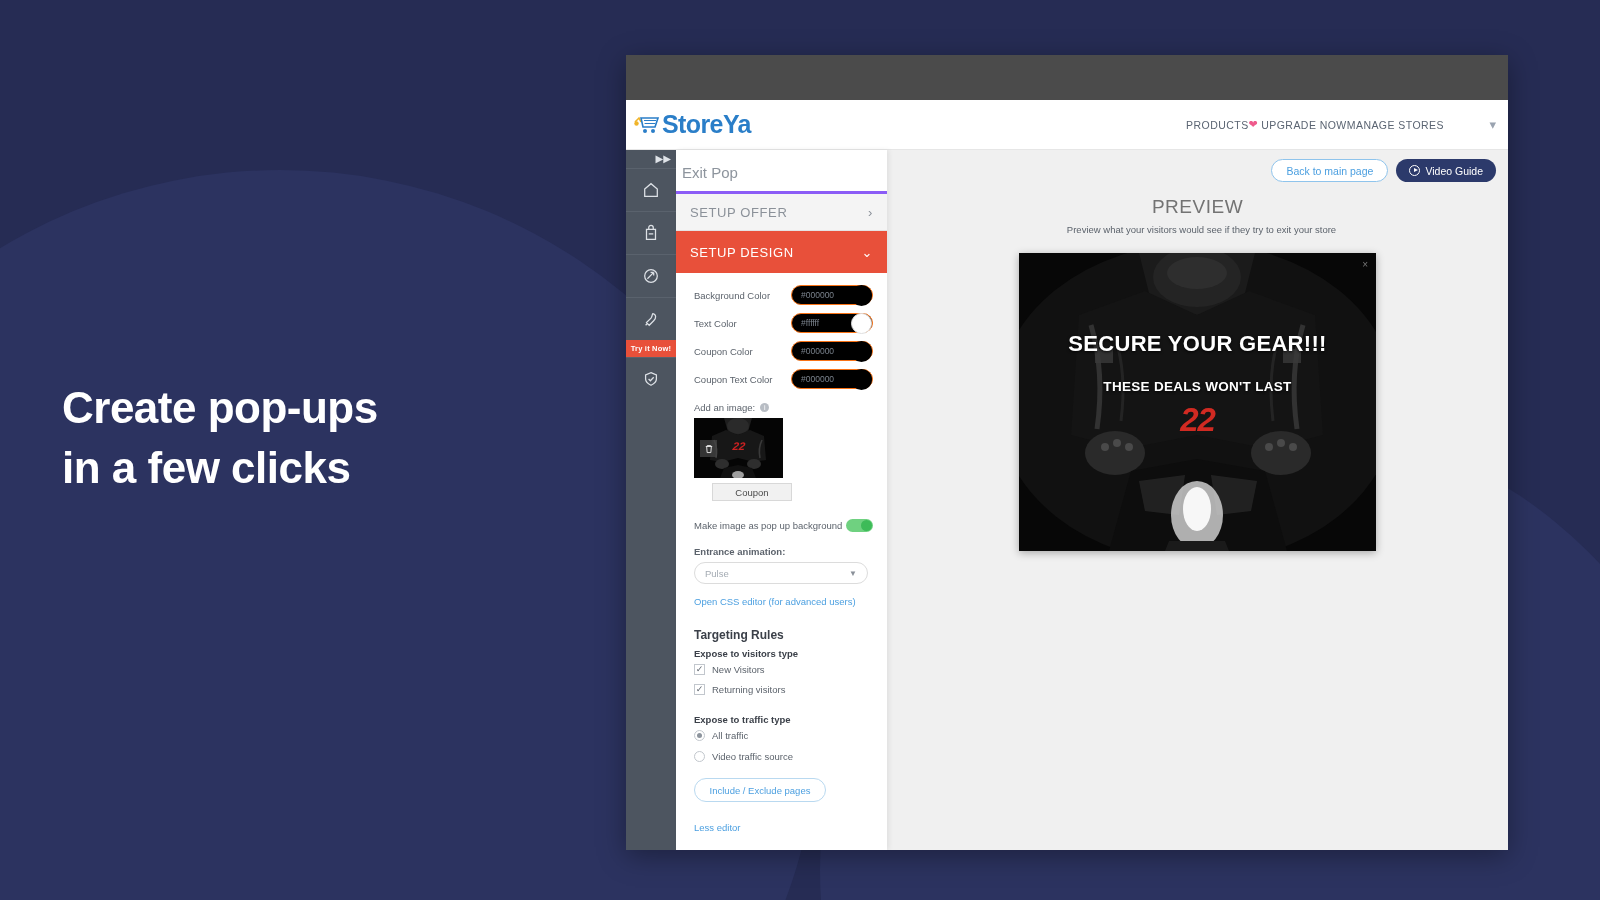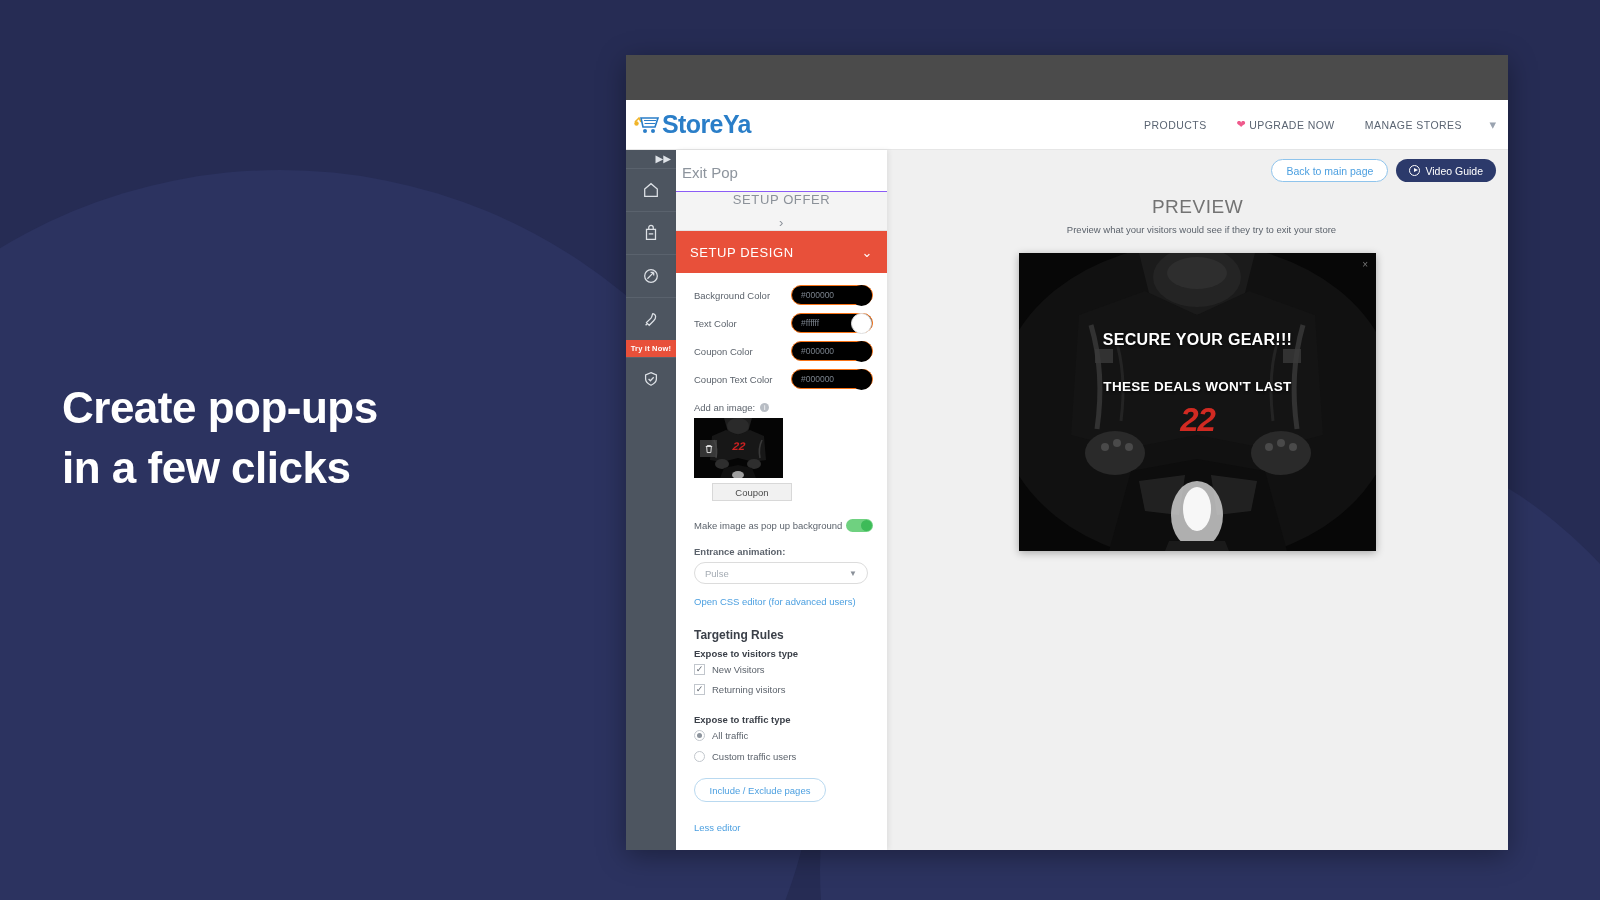--- a/index.html
+++ b/index.html
@@ -40,21 +40,21 @@
   .chrome-bar { height: 45px; background: #4b4b4b; }
 
   
   .site-header {
     height: 50px; background: #ffffff; position: relative;
     display: flex; align-items: center; border-bottom: 1px solid #e6e6e6;
   }
   .logo { display: flex; align-items: center; margin-left: 6px; }
   .logo-cart { width: 30px; height: 24px; position: relative; }
   .logo-text { font-size: 25px; color: #2a7ec8; font-weight: 600; letter-spacing: -.6px; }
-  .nav { position: absolute; right: 46px; display: flex; align-items: center; gap: 30px; }
+  .nav { position: absolute; right: 64px; display: flex; align-items: center; }
   .nav-item { font-size: 10.5px; color: #5a6472; letter-spacing: .45px; cursor: pointer; white-space: nowrap; }
   .nav-item.upgrade { display: flex; align-items: center; gap: 3px; }
   .heart { color: #ef5a8c; font-size: 11px; }
   .nav-caret { position: absolute; right: 12px; color: #9aa3b0; font-size: 13px; }
 
   
   .app-body { display: flex; height: 700px; background: #f0f0f0; }
 
   
   .rail {
@@ -76,21 +76,21 @@
   .panel {
     width: 211px; flex: 0 0 211px; background: #ffffff;
     box-shadow: 2px 0 5px rgba(0,0,0,.07);
     display: flex; flex-direction: column; position: relative; z-index: 3;
   }
   .panel-title { font-size: 15px; color: #8d949d; padding: 14px 0 10px 6px; font-weight: 400; }
   .accordion-row {
     height: 40px; display: flex; align-items: center; justify-content: space-between;
     padding: 0 14px; font-size: 13px; letter-spacing: .6px; cursor: pointer;
   }
-  .acc-offer { background: #f4f4f4; color: #8b9199; border-top: 1px solid #8b5cf6; border-bottom: 1px solid #e4e4e4; flex-direction: column; }
+  .acc-offer { background: #f4f4f4; color: #8b9199; border-top: 3px solid #8b5cf6; border-bottom: 1px solid #e4e4e4; }
   .acc-design { background: #e8503a; color: #ffffff; height: 42px; }
   .acc-chev { font-size: 13px; }
 
   .panel-scroll { flex: 1; overflow: hidden; padding: 0 0 0 0; }
   .field-rows { padding: 12px 14px 0 18px; }
   .field-row { display: flex; align-items: center; justify-content: space-between; margin-bottom: 8px; }
   .field-label { font-size: 9.5px; color: #5c636c; }
   .color-input {
     width: 82px; height: 20px; border: 1px solid #f97316; border-radius: 10px;
     background: #000000; display: flex; align-items: center; position: relative;
@@ -188,21 +188,21 @@
   .preview-sub { text-align: center; font-size: 9.5px; color: #5c636c; padding-top: 6px; padding-left: 8px; }
 
   .popup {
     width: 357px; height: 298px; margin: 18px auto 0; background: #0a0a0a;
     position: relative; overflow: hidden; box-shadow: 0 2px 8px rgba(0,0,0,.3);
   }
   .popup-close { position: absolute; right: 8px; top: 6px; color: #777; font-size: 10px; cursor: pointer; z-index: 5; }
   .moto { position: absolute; inset: 0; }
   .popup-h1 {
     position: absolute; left: 0; right: 0; top: 78px; text-align: center;
-    color: #fff; font-size: 16px; font-weight: bold; letter-spacing: .3px;
+    color: #fff; font-size: 22px; font-weight: bold; letter-spacing: .3px;
     text-shadow: 0 1px 3px rgba(0,0,0,.9); z-index: 4;
   }
   .popup-h2 {
     position: absolute; left: 0; right: 0; top: 115px; text-align: center;
     color: #fff; font-size: 13.5px; font-weight: bold; letter-spacing: .3px;
     text-shadow: 0 1px 3px rgba(0,0,0,.9); z-index: 4; margin-top: 11px;
   }
   .popup-code {
     position: absolute; left: 0; right: 0; top: 148px; text-align: center;
     color: #d12a22; font-size: 33px; font-weight: bold; font-style: italic; z-index: 4;
@@ -388,21 +388,21 @@
             <span class="txt">Returning visitors</span>
           </div>
 
           <div class="group-label" style="padding-top:10px">Expose to traffic type</div>
           <div class="radio-row">
             <div class="radio on"></div>
             <span class="txt" style="font-size:9.5px;color:#5c636c">All traffic</span>
           </div>
           <div class="radio-row">
             <div class="radio"></div>
-            <span class="txt" style="font-size:9.5px;color:#5c636c">Custom traffic users</span>
+            <span class="txt" style="font-size:9.5px;color:#5c636c">Video traffic source</span>
           </div>
 
           <div class="incl-btn">Include / Exclude pages</div>
           <div class="less-link">Less editor</div>
         </div>
       </div>
 
       <div class="preview">
         <div class="top-btns">
           <div class="btn-back">Back to main page</div>

